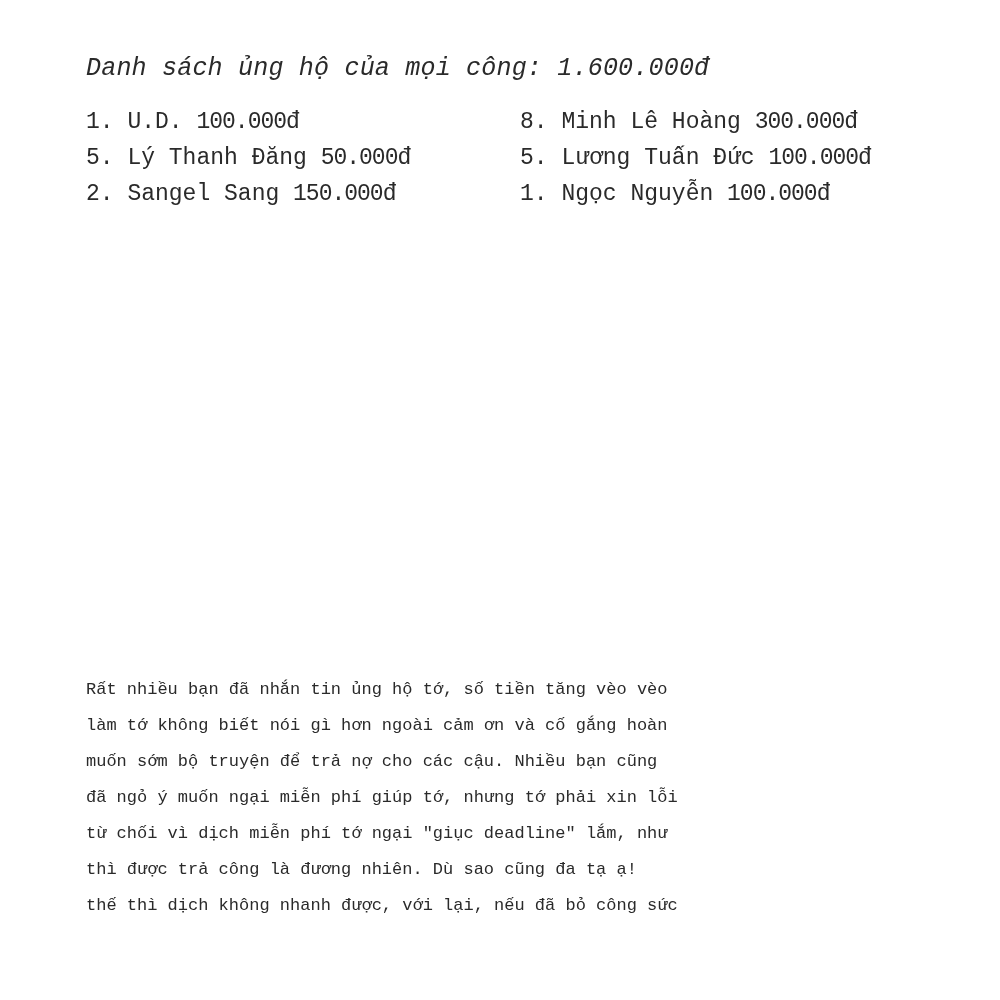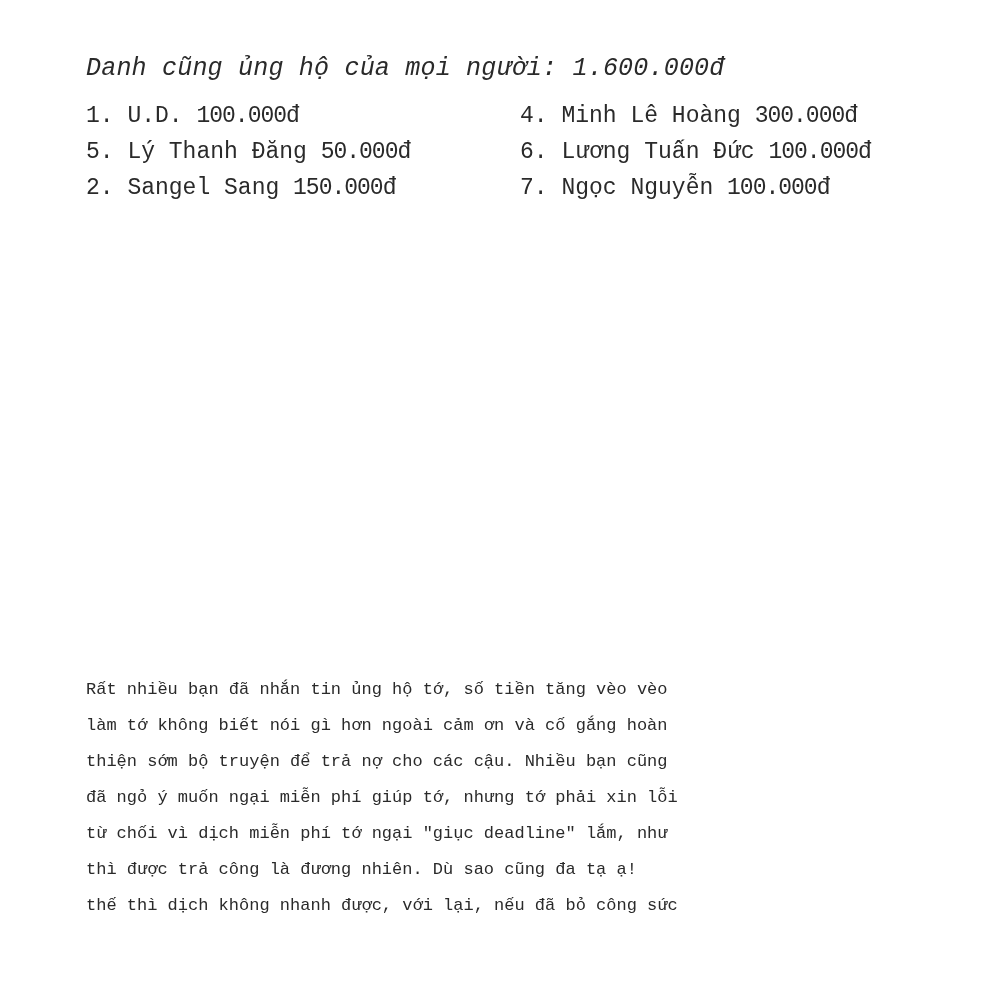--- a/index.html
+++ b/index.html
@@ -22,21 +22,21 @@
       font-size: 25px;
       font-style: italic;
       letter-spacing: 0.2px;
       margin: 0;
       font-weight: normal;
       white-space: nowrap;
     }
     .donor-list {
       position: absolute;
       left: 86px;
-      top: 98px;
+      top: 104px;
       width: 830px;
       display: grid;
       grid-template-columns: 434px 400px;
       grid-auto-rows: 36px;
       margin: 0;
       padding: 0;
       list-style: none;
       font-size: 23px;
     }
     .donor-item {
@@ -56,32 +56,32 @@
       margin: 0;
     }
     .message-line {
       display: block;
       white-space: nowrap;
     }
   </style>
 </head>
 <body>
 
-<h1 class="title">Danh cũng ủng hộ của mọi người: 1.600.000đ</h1>
+<h1 class="title">Danh sách ủng hộ của mọi công: 1.600.000đ</h1>
 
 <ul class="donor-list">
   <li class="donor-item"><span>1. U.D.</span> <span class="donor-amount">100.000đ</span></li>
-  <li class="donor-item"><span>4. Minh Lê Hoàng</span> <span class="donor-amount">300.000đ</span></li>
+  <li class="donor-item"><span>8. Minh Lê Hoàng</span> <span class="donor-amount">300.000đ</span></li>
   <li class="donor-item"><span>5. Lý Thanh Đăng</span> <span class="donor-amount">50.000đ</span></li>
-  <li class="donor-item"><span>6. Lương Tuấn Đức</span> <span class="donor-amount">100.000đ</span></li>
+  <li class="donor-item"><span>5. Lương Tuấn Đức</span> <span class="donor-amount">100.000đ</span></li>
   <li class="donor-item"><span>2. Sangel Sang</span> <span class="donor-amount">150.000đ</span></li>
-  <li class="donor-item"><span>7. Ngọc Nguyễn</span> <span class="donor-amount">100.000đ</span></li>
+  <li class="donor-item"><span>1. Ngọc Nguyễn</span> <span class="donor-amount">100.000đ</span></li>
 </ul>
 
 <p class="message">
   <span class="message-line">Rất nhiều bạn đã nhắn tin ủng hộ tớ, số tiền tăng vèo vèo</span>
   <span class="message-line">làm tớ không biết nói gì hơn ngoài cảm ơn và cố gắng hoàn</span>
-  <span class="message-line">thiện sớm bộ truyện để trả nợ cho các cậu. Nhiều bạn cũng</span>
+  <span class="message-line">muốn sớm bộ truyện để trả nợ cho các cậu. Nhiều bạn cũng</span>
   <span class="message-line">đã ngỏ ý muốn ngại miễn phí giúp tớ, nhưng tớ phải xin lỗi</span>
   <span class="message-line">từ chối vì dịch miễn phí tớ ngại "giục deadline" lắm, như</span>
   <span class="message-line">thì được trả công là đương nhiên. Dù sao cũng đa tạ ạ!</span>
   <span class="message-line">thế thì dịch không nhanh được, với lại, nếu đã bỏ công sức</span>
 </p>
 
 </body></html>

